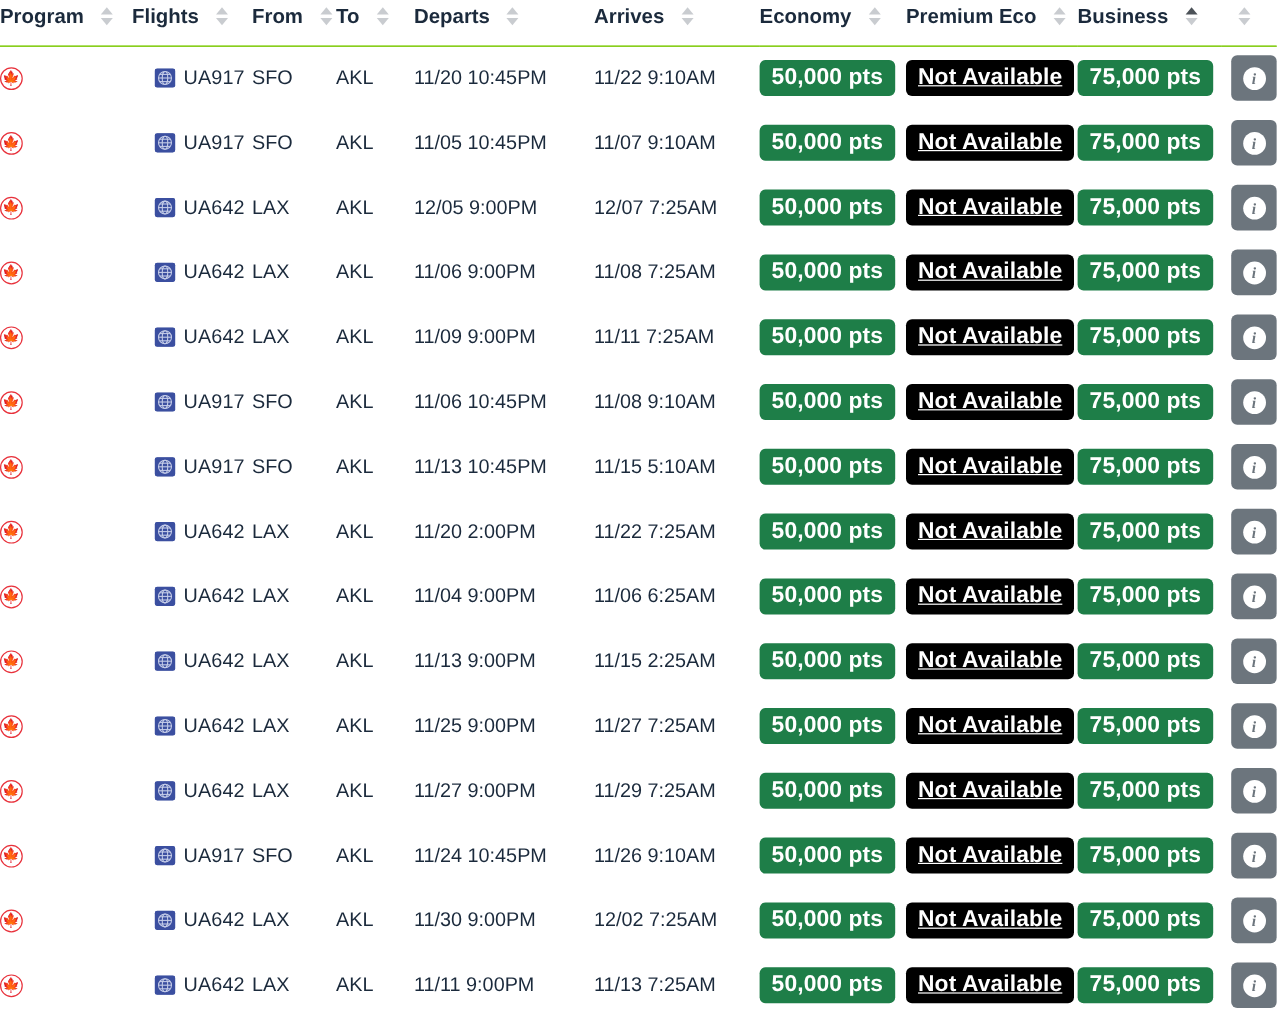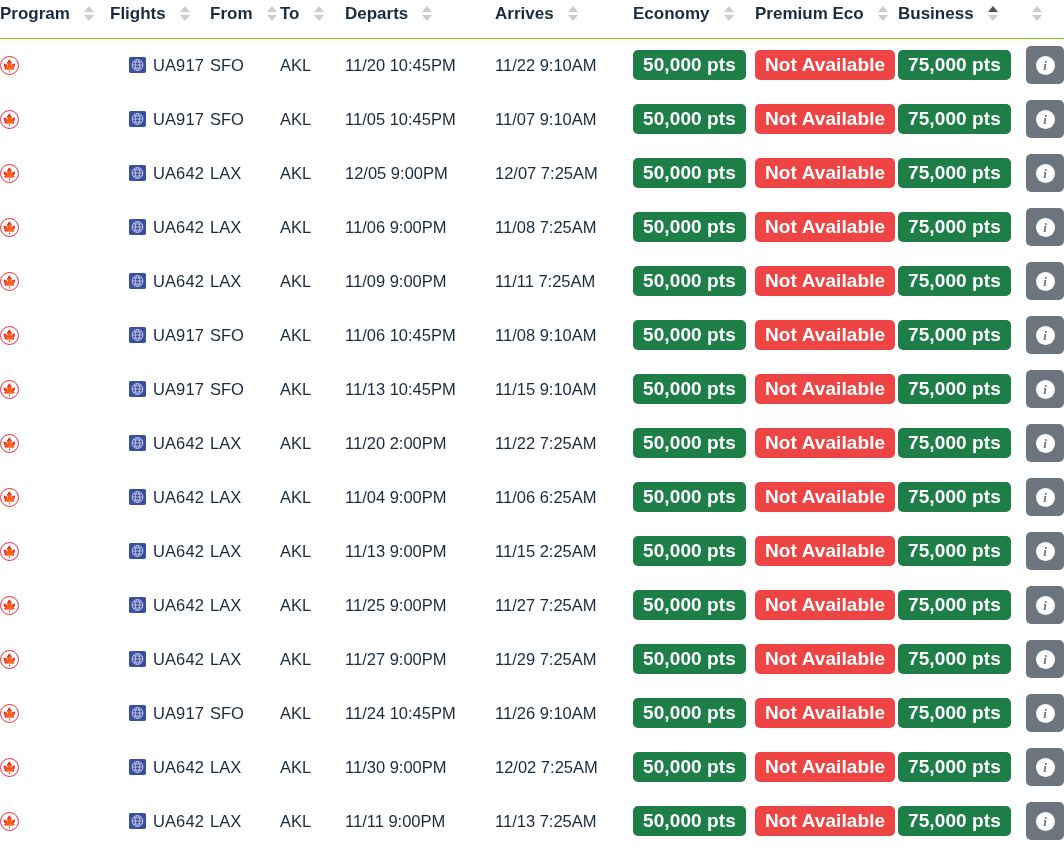--- a/index.html
+++ b/index.html
@@ -124,21 +124,21 @@
     display: inline-block;
     padding: 5px 10px 6px 10px;
     border-radius: 5px;
     font-size: 19px;
     font-weight: bold;
     color: #ffffff;
     line-height: 1;
     letter-spacing: 0.1px;
   }
   .badge-green { background: #1e7e48; }
-  .badge-gray  { background: #ef4444; }
+  .badge-gray  { background: #000000; text-decoration: underline; }
 
   
   .info-cell { text-align: right; padding-right: 6px; }
   .info-btn {
     display: inline-flex;
     align-items: center;
     justify-content: center;
     width: 38px; height: 38px;
     background: #6c757d;
     border: none;
@@ -467,21 +467,21 @@
                   <path d="M4.1 11 H12.9"></path>
                 </g>
               </svg>
             </span>
             <span class="flight-num">UA917</span>
           </div>
         </td>
         <td>SFO</td>
         <td>AKL</td>
         <td>11/13 10:45PM</td>
-        <td>11/15 9:10AM</td>
+        <td>11/15 5:10AM</td>
         <td><span class="badge badge-green">50,000 pts</span></td>
         <td><span class="badge badge-gray">Not Available</span></td>
         <td><span class="badge badge-green">75,000 pts</span></td>
         <td class="info-cell"><button class="info-btn">
             <span class="info-circle">i</span>
           </button></td>
       </tr>
       <tr>
         <td class="program-cell"><span class="leaf-badge" title="Aeroplan"><span class="leaf">🍁</span></span></td>
         <td class="flight-cell">

